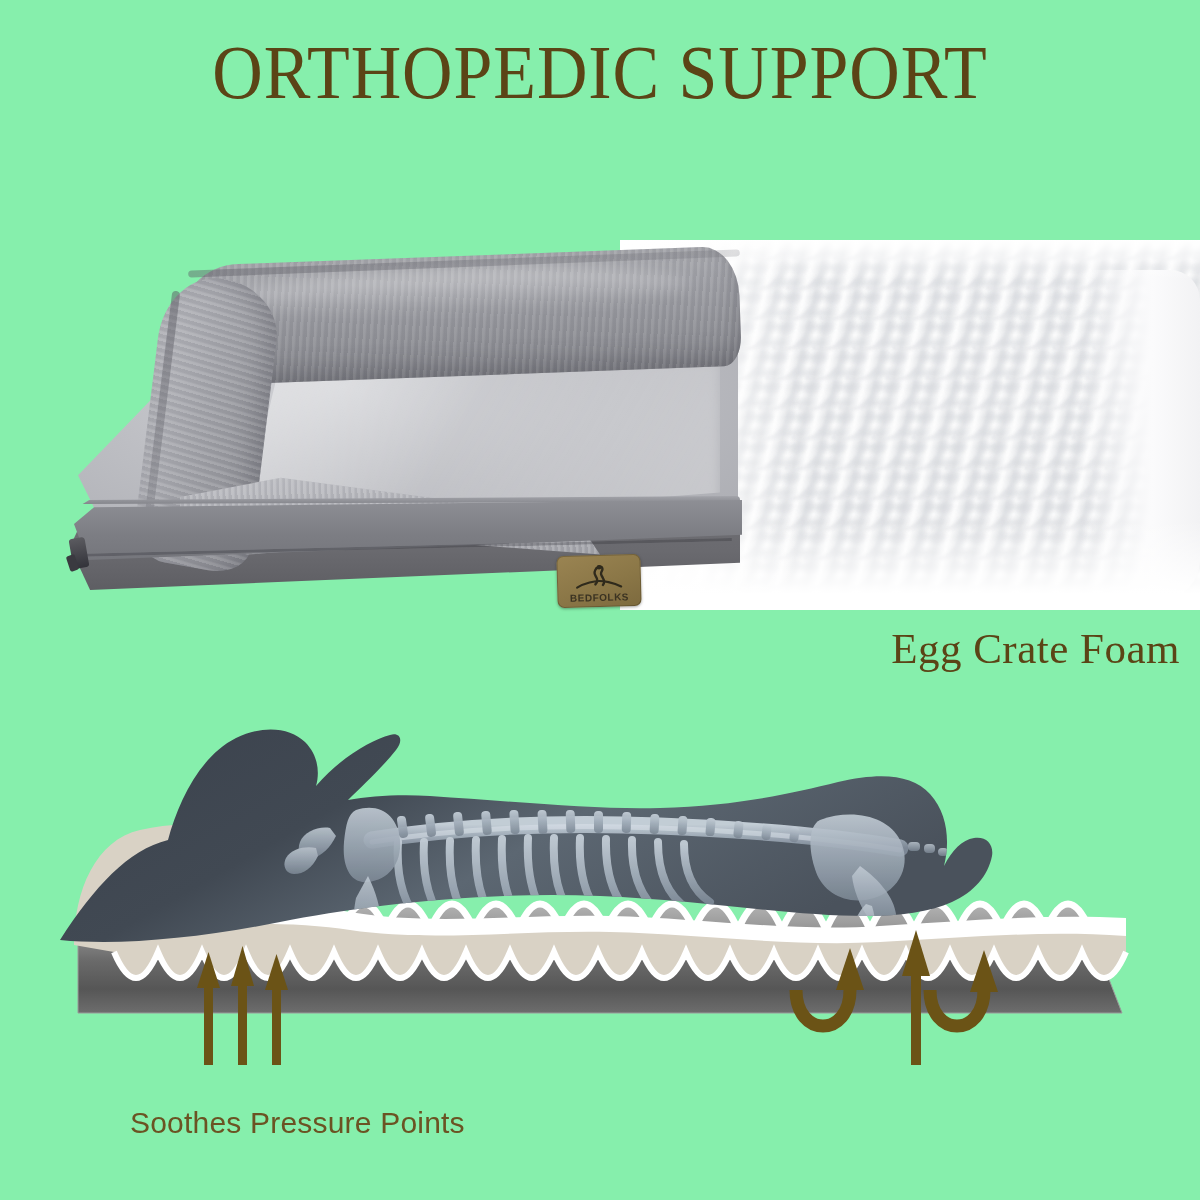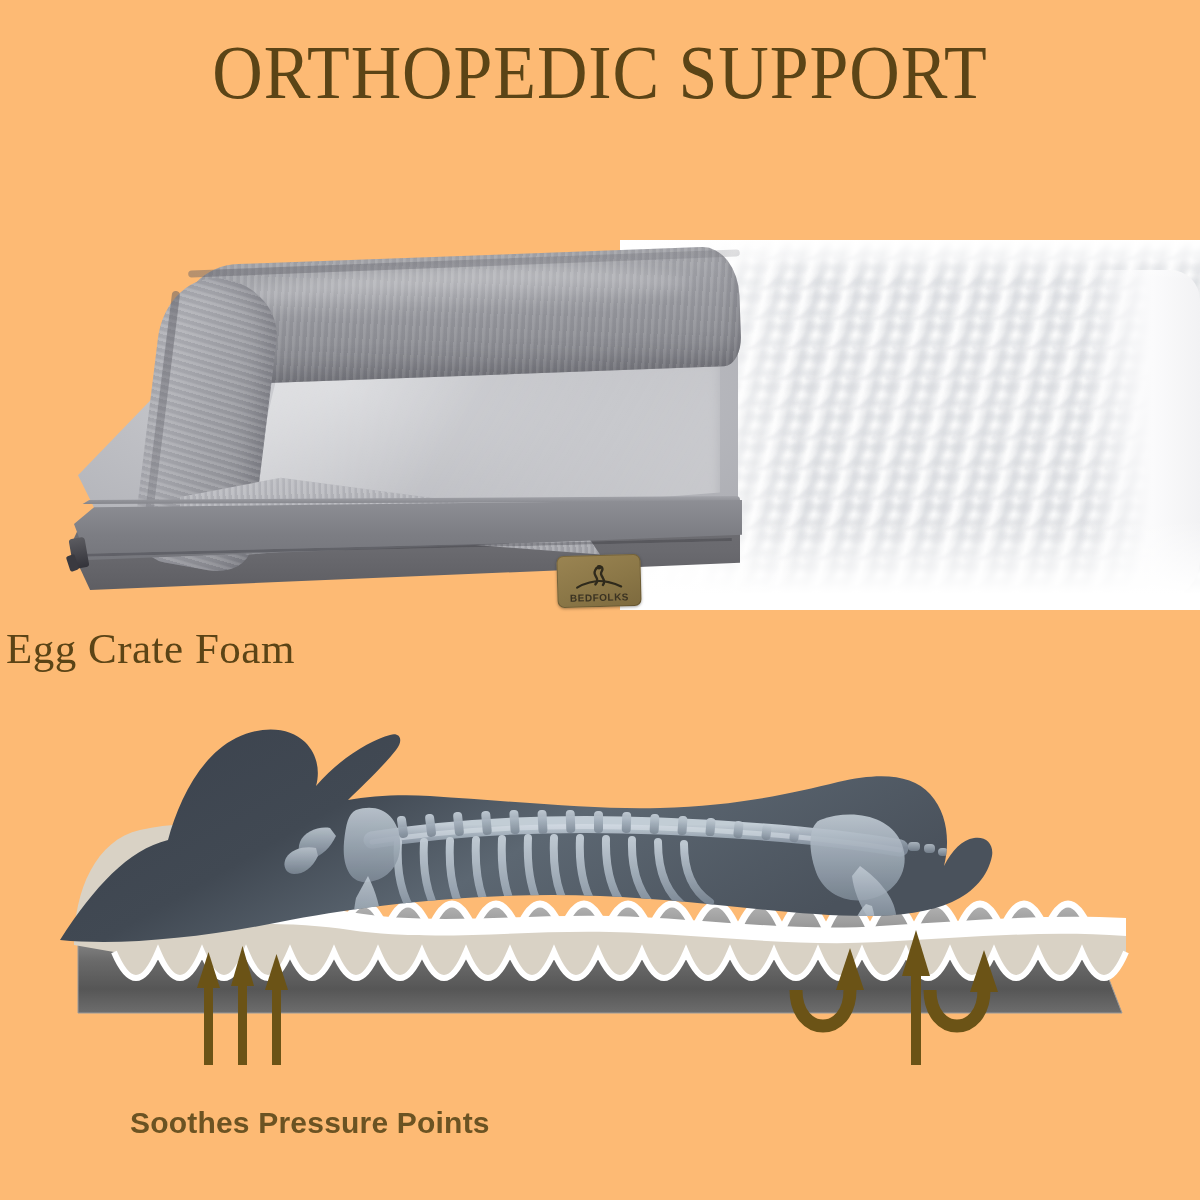--- a/index.html
+++ b/index.html
@@ -1,39 +1,39 @@
 <!DOCTYPE html>
 <html><head>
 <meta charset="utf-8">
 <style>
   html,body{margin:0;padding:0;background:#fff;}
   body{width:1200px;height:1200px;overflow:hidden;font-family:"Liberation Sans",sans-serif;}
-  #page{position:relative;width:1200px;height:1200px;background:#fdba74;}
+  #page{position:relative;width:1200px;height:1200px;background:#86efac;}
 
   
   .headline{
     position:absolute;left:0;top:34px;width:1200px;text-align:center;
     font-family:"Liberation Serif",serif;
     font-size:76px;line-height:1;letter-spacing:1px;
     color:#5b4416;
     transform:scaleX(0.92);
     white-space:nowrap;
   }
 
   
   .caption-egg{
-    position:absolute;left:6px;top:624px;width:1168px;text-align:left;
+    position:absolute;left:12px;top:624px;width:1168px;text-align:right;
     font-family:"Liberation Serif",serif;
     font-size:43px;color:#5b4416;letter-spacing:0.5px;
   }
 
   
   .caption-left{
     position:absolute;left:130px;top:1106px;
-    font-family:"Liberation Sans",sans-serif;font-weight:bold;
+    font-family:"Liberation Sans",sans-serif;font-weight:normal;
     font-size:30px;color:#6b5323;letter-spacing:0.2px;
   }
   .caption-right{
     position:absolute;left:807px;top:1106px;
     font-family:"Liberation Sans",sans-serif;font-weight:bold;
     font-size:30px;color:#6b5323;letter-spacing:0.2px;
   }
 
   
   #photo{position:absolute;left:0;top:240px;width:1200px;height:390px;}

